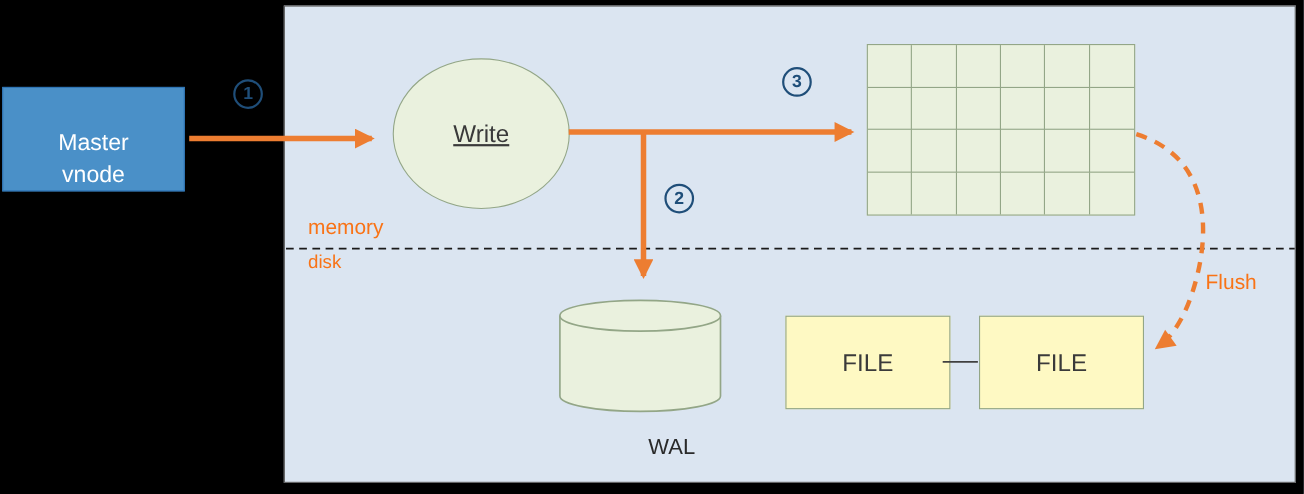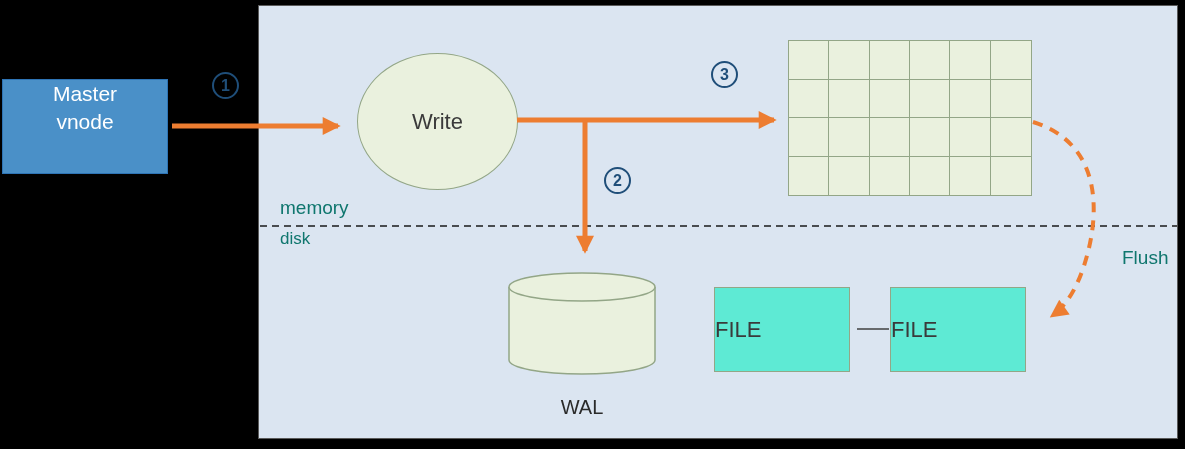--- a/index.html
+++ b/index.html
@@ -5,52 +5,52 @@
   html,body{margin:0;padding:0;background:#000;}
   body{font-family:"Liberation Sans","DejaVu Sans",sans-serif;}
   #stage{position:relative;width:1185px;height:449px;background:#000;overflow:hidden;}
   #panel{position:absolute;left:258px;top:5px;width:920px;height:434px;
          background:#dbe5f1;border:1px solid #5a5a5a;box-sizing:border-box;}
   #overlay{position:absolute;left:0;top:0;z-index:5;pointer-events:none;}
 
   .abs{position:absolute;box-sizing:border-box;}
 
   #master-box{left:2px;top:79px;width:166px;height:95px;background:#4a90c8;border:1px solid #2e74b5;
-              display:flex;align-items:flex-start;justify-content:center;z-index:2;}
+              display:flex;align-items:flex-end;justify-content:center;z-index:2;}
   #master-box .txt{color:#ffffff;font-size:21px;text-align:center;white-space:pre-line;line-height:1.35;}
 
   .step-circle{width:27px;height:27px;border:2px solid #1f4e79;border-radius:50%;
                color:#1f4e79;font-size:16px;font-weight:bold;
                display:flex;align-items:center;justify-content:center;z-index:6;}
   #step1{left:212px;top:72px;}
   #step2{left:604px;top:167px;}
   #step3{left:711px;top:61px;}
 
   #write-ellipse{left:357px;top:53px;width:161px;height:137px;border-radius:50%;
                  background:#eaf1de;border:1.5px solid #93a687;
                  display:flex;align-items:center;justify-content:center;z-index:2;}
-  #write-ellipse .txt{font-size:22px;color:#3a3a3a;}
+  #write-ellipse .txt{font-size:22px;color:#3a3a3a;text-decoration:underline;}
 
   #mem-table{left:788px;top:40px;width:244px;height:156px;background:#eaf1de;border:1px solid #93a687;
              display:grid;grid-template-columns:repeat(6,1fr);grid-template-rows:repeat(4,1fr);z-index:2;}
   #mem-table .cell{border-right:1px solid #93a687;border-bottom:1px solid #93a687;}
   #mem-table .cell:nth-child(6n){border-right:none;}
   #mem-table .cell:nth-child(n+19){border-bottom:none;}
 
-  .file-box{width:136px;height:85px;background:#5eead4;border:1.5px solid #93a687;
-            display:flex;align-items:center;justify-content:flex-start;z-index:2;}
+  .file-box{width:150px;height:85px;background:#fef9c3;border:1.5px solid #93a687;
+            display:flex;align-items:center;justify-content:center;z-index:2;}
   .file-box .txt{font-size:22px;color:#3a3a3a;}
   #file-box-1{left:714px;top:287px;}
   #file-box-2{left:890px;top:287px;}
 
-  .lbl{color:#0f766e;z-index:4;}
+  .lbl{color:#f97316;z-index:4;}
   #memory-label{left:280px;top:197px;font-size:19px;}
   #disk-label{left:280px;top:229px;font-size:17px;}
-  #wal-label{left:532px;top:396px;width:100px;text-align:center;font-size:20px;color:#2a2a2a;}
-  #flush-label{left:1096px;top:247px;font-size:19px;margin-left:26px;}
+  #wal-label{left:532px;top:396px;width:100px;text-align:right;font-size:20px;color:#2a2a2a;}
+  #flush-label{left:1096px;top:247px;font-size:19px;}
   #slave-label{left:1030px;top:403px;font-size:19px;}
 </style>
 </head>
 <body>
 
 <div id="stage">
 
   <div id="panel" class="abs"></div>
 
   <div id="master-box" class="abs">

